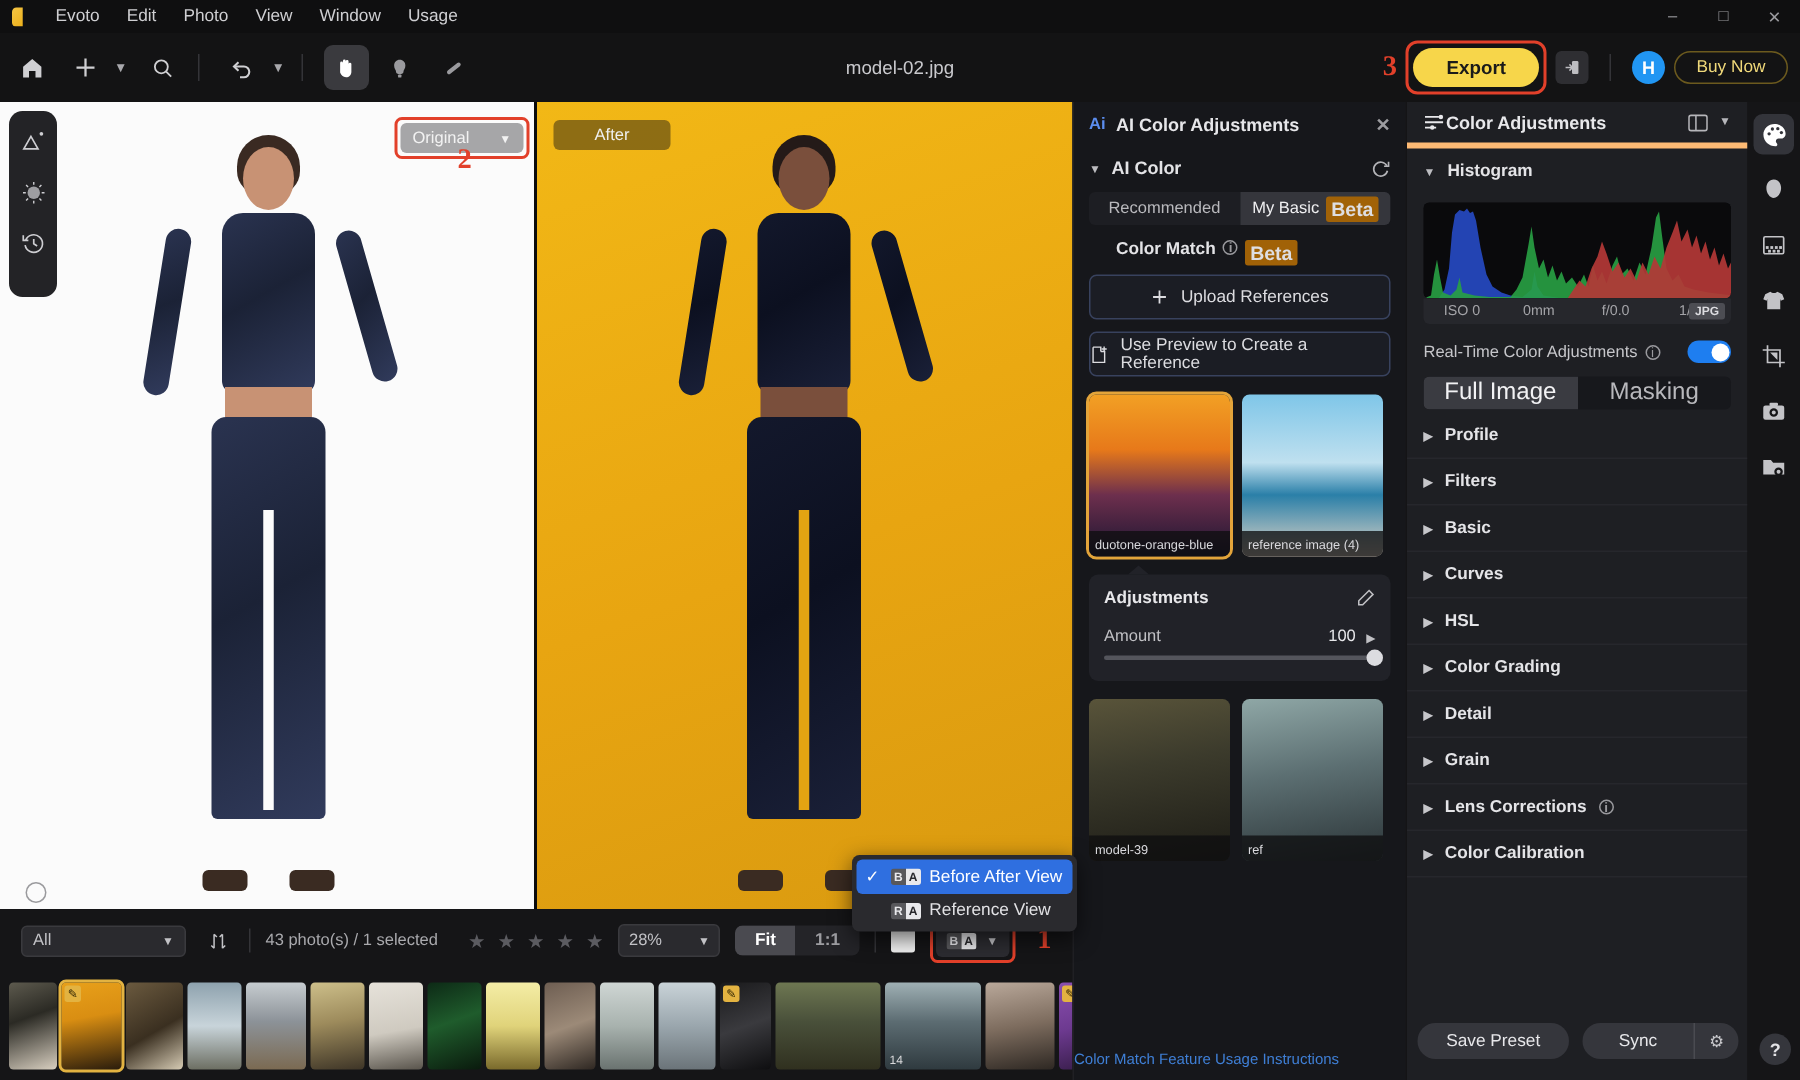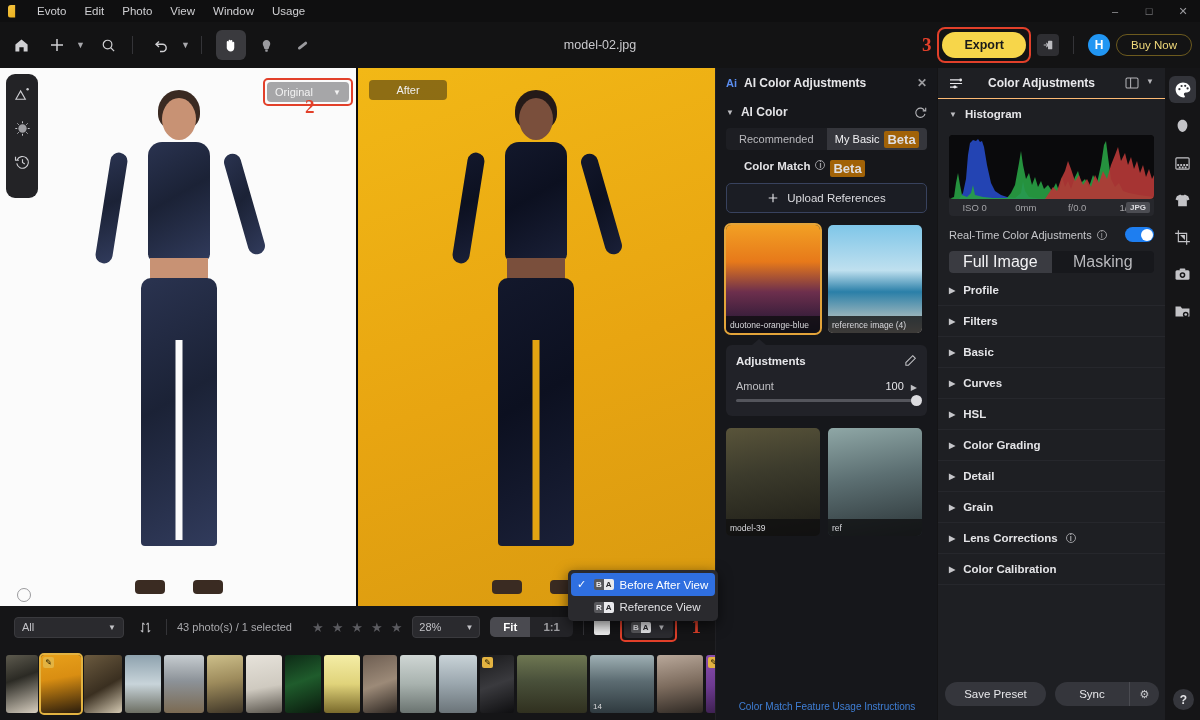--- a/index.html
+++ b/index.html
@@ -261,32 +261,32 @@
   }
   .adj-head { display:flex; align-items:center; font-size:11.5px; font-weight:bold; color:#e7e7ea; }
   .adj-edit { margin-left:auto; color:#c0c0c4; font-size:11px; }
   .amt-row { display:flex; align-items:flex-end; margin-top:13px; font-size:11px; color:#c0c0c4; }
   .amt-val { margin-left:auto; color:#e6e6e9; }
   .amt-caret { margin-left:7px; font-size:8px; color:#c0c0c4; }
   .slider { margin-top:7px; height:3px; background:#54555c; border-radius:2px; position:relative; }
   .slider .knob { position:absolute; right:-5px; top:-4px; width:11px; height:11px; border-radius:50%; background:#dcdce0; }
 
   .cm-link {
-    position:absolute; bottom:8px; left:0; width:222px; text-align:center;
+    position:absolute; bottom:8px; left:0; width:222px; 
     font-size:10px; color:#3f7fd6;
   }
 
   
   .ca-panel {
     position:absolute; left:937px; top:68px; width:228px; height:652px;
     background:#1e1f23; border-left:1px solid #141416;
   }
   .ca-head {
-    height:31px; display:flex; align-items:center; gap:24px; padding: 0 11px;
-    font-size:12px; font-weight:bold; color:#e8e8eb; border-bottom:1px solid #fdba74;
+    height:31px; display:flex; align-items:center; gap:0; padding: 0 11px;
+    font-size:12px; font-weight:bold; color:#e8e8eb; border-bottom:4px solid #fdba74;
   }
   .ca-head .right { margin-left:auto; display:flex; gap:7px; color:#b6b6ba; font-size:11px; }
   .ca-sec {
     display:flex; align-items:center; gap:8px; padding: 9px 11px; font-size:11.5px;
     font-weight:bold; color:#e4e4e7; border-bottom:1px solid #26272c;
   }
   .caret-r { font-size:8px; color:#c6c6ca; }
   .hist-box { margin: 6px 11px 0; height:64px; background:#0a0a0c; border-radius:4px; position:relative; overflow:hidden; }
   .hist-meta {
     margin: 0 11px; height:17px; background:#26272c; border-radius:0 0 4px 4px;
@@ -607,20 +607,29 @@
 
     <div class="upload-btn">
       <span>
         <svg width="12" height="12" viewBox="0 0 14 14">
             <path d="M7 2v10M2 7h10" stroke="#dcdce0" stroke-width="1.4"></path>
           </svg>
       </span>
       <span>Upload References</span>
     </div>
 
+    <div class="upload-btn">
+      <span>
+        <svg width="12" height="13" viewBox="0 0 14 15">
+            <path d="M2 1.6h6l0 3.4M2 1.6v11.8h9V5h-3" stroke="#dcdce0" stroke-width="1.1" fill="none"></path>
+            <path d="M10.6 1v4M8.6 3h4" stroke="#dcdce0" stroke-width="1.1"></path>
+          </svg>
+      </span>
+      <span>Use Preview to Create a Reference</span>
+    </div>
 
     <div class="ref-grid">
       <div class="ref-card ref-img1 sel">
         <div class="ref-label">duotone-orange-blue</div>
       </div>
       <div class="ref-card ref-img2">
         <div class="ref-label">reference image (4)</div>
       </div>
     </div>
 

